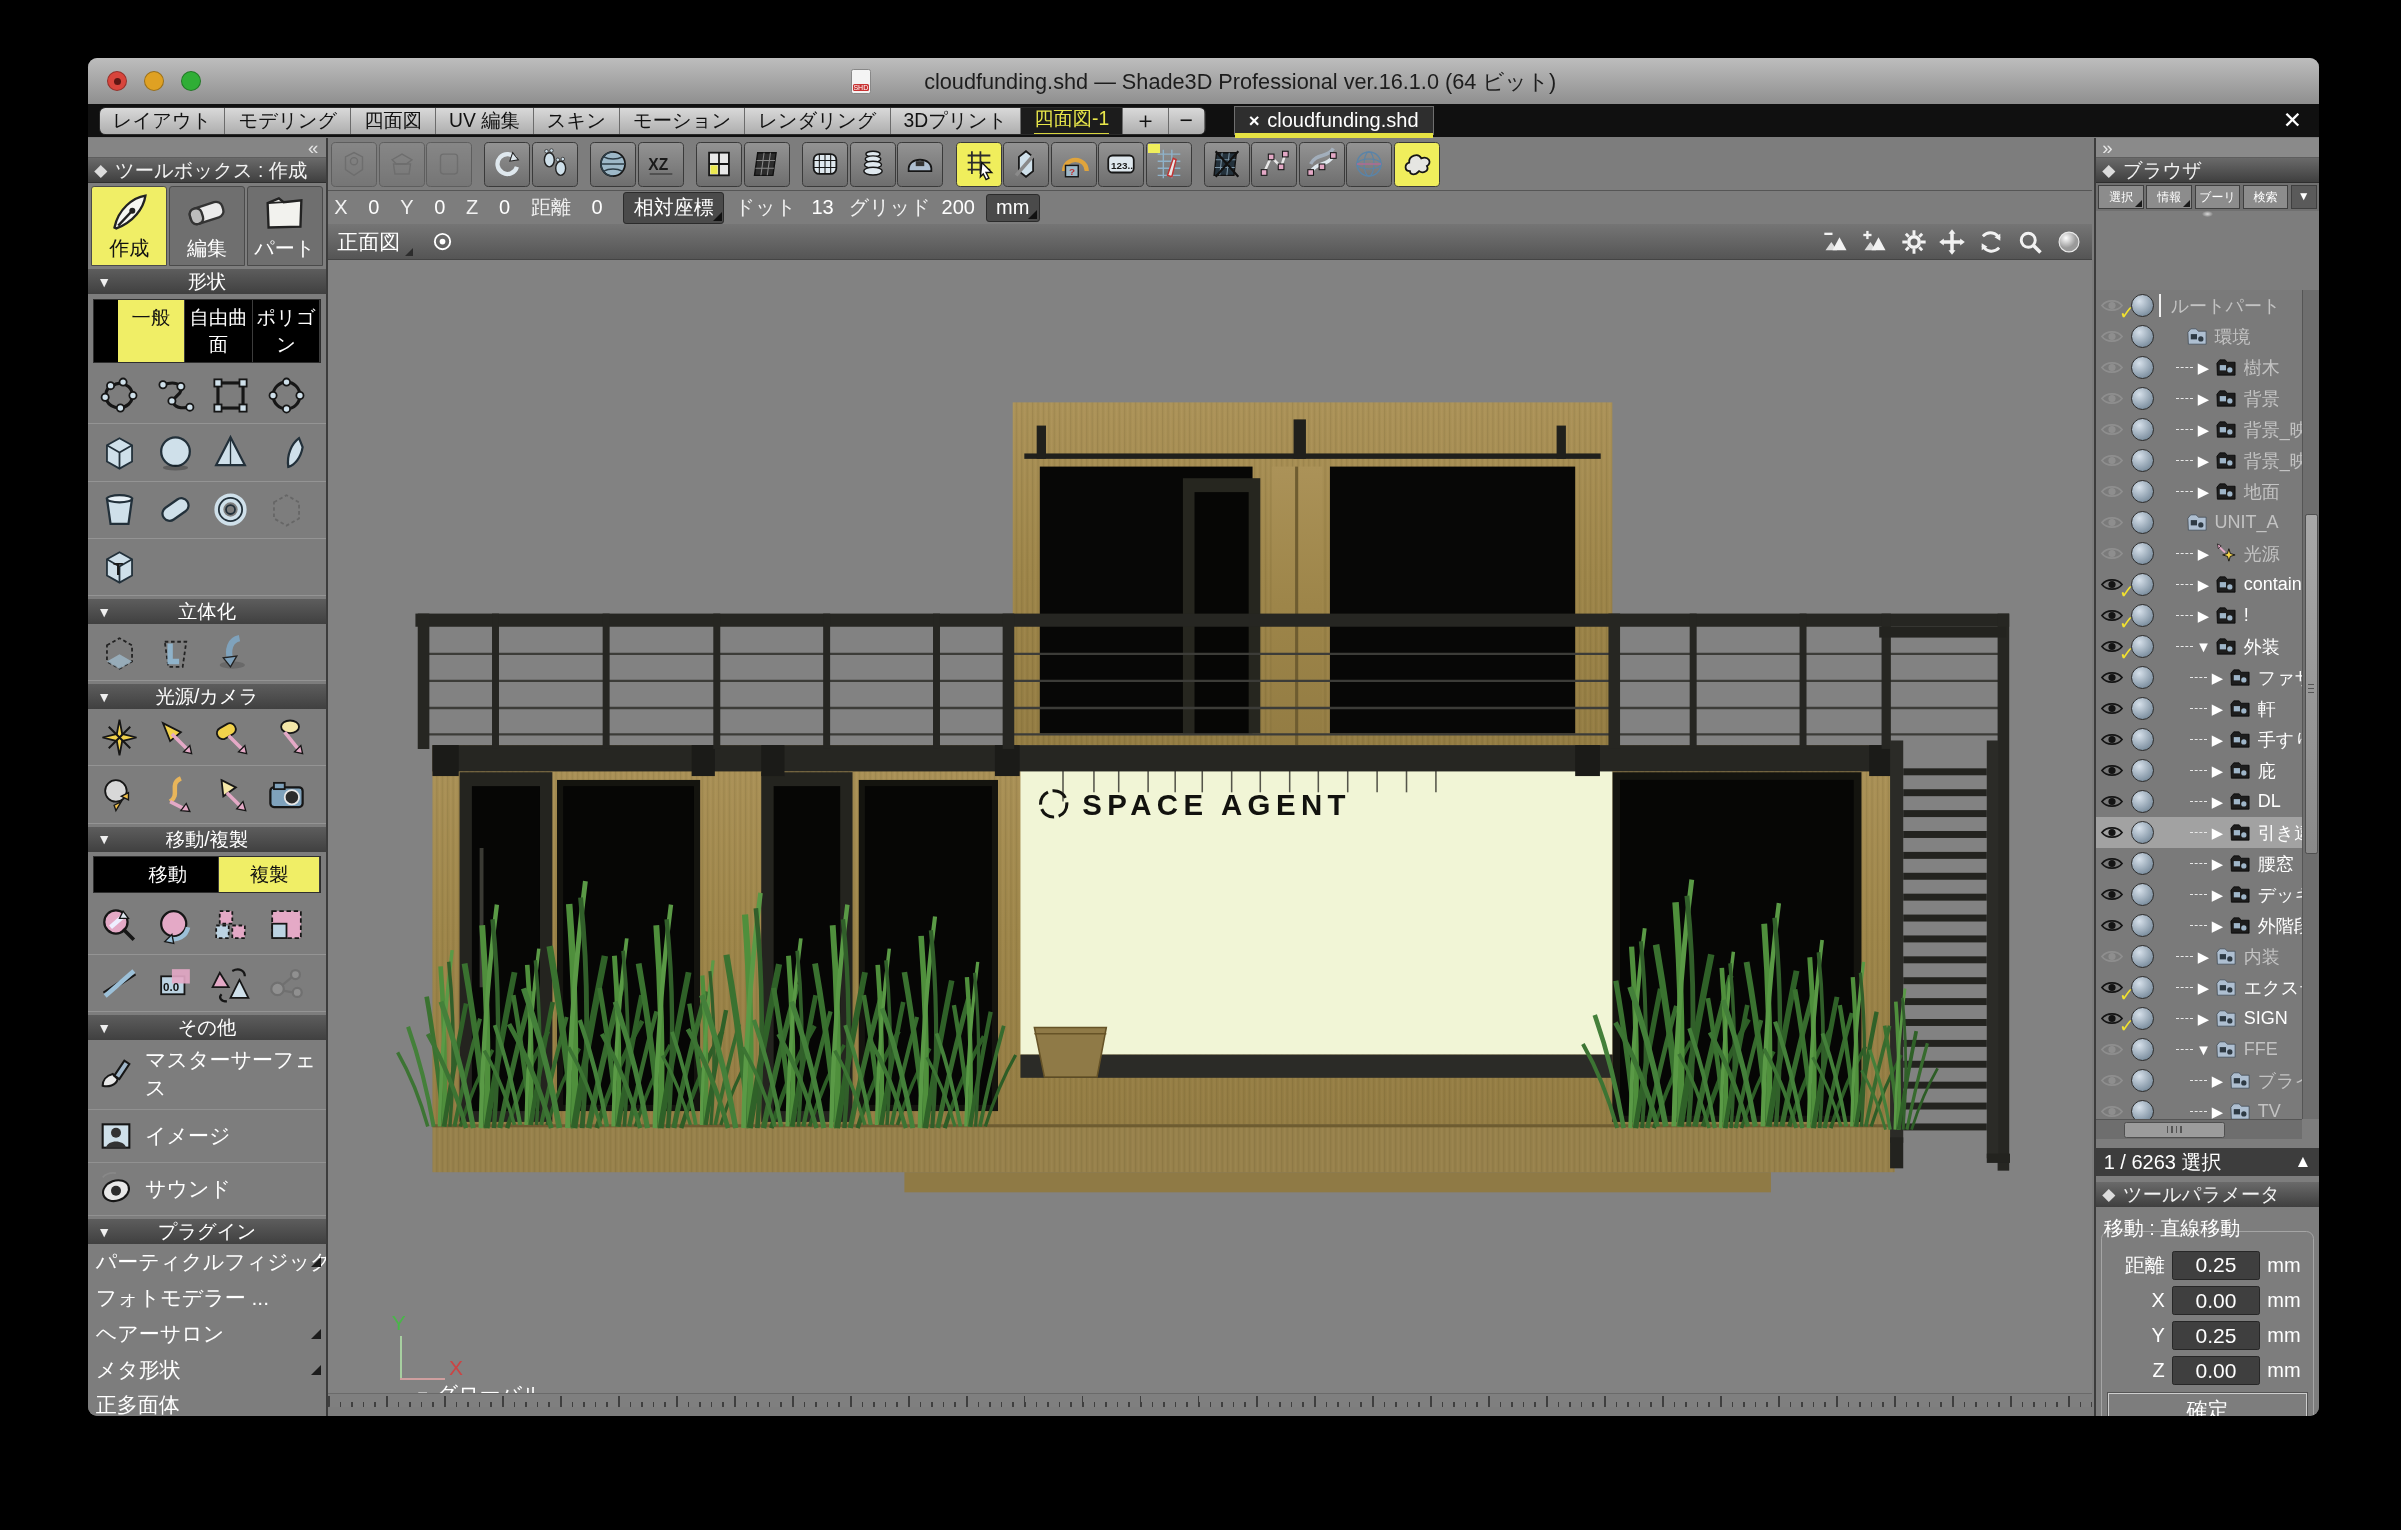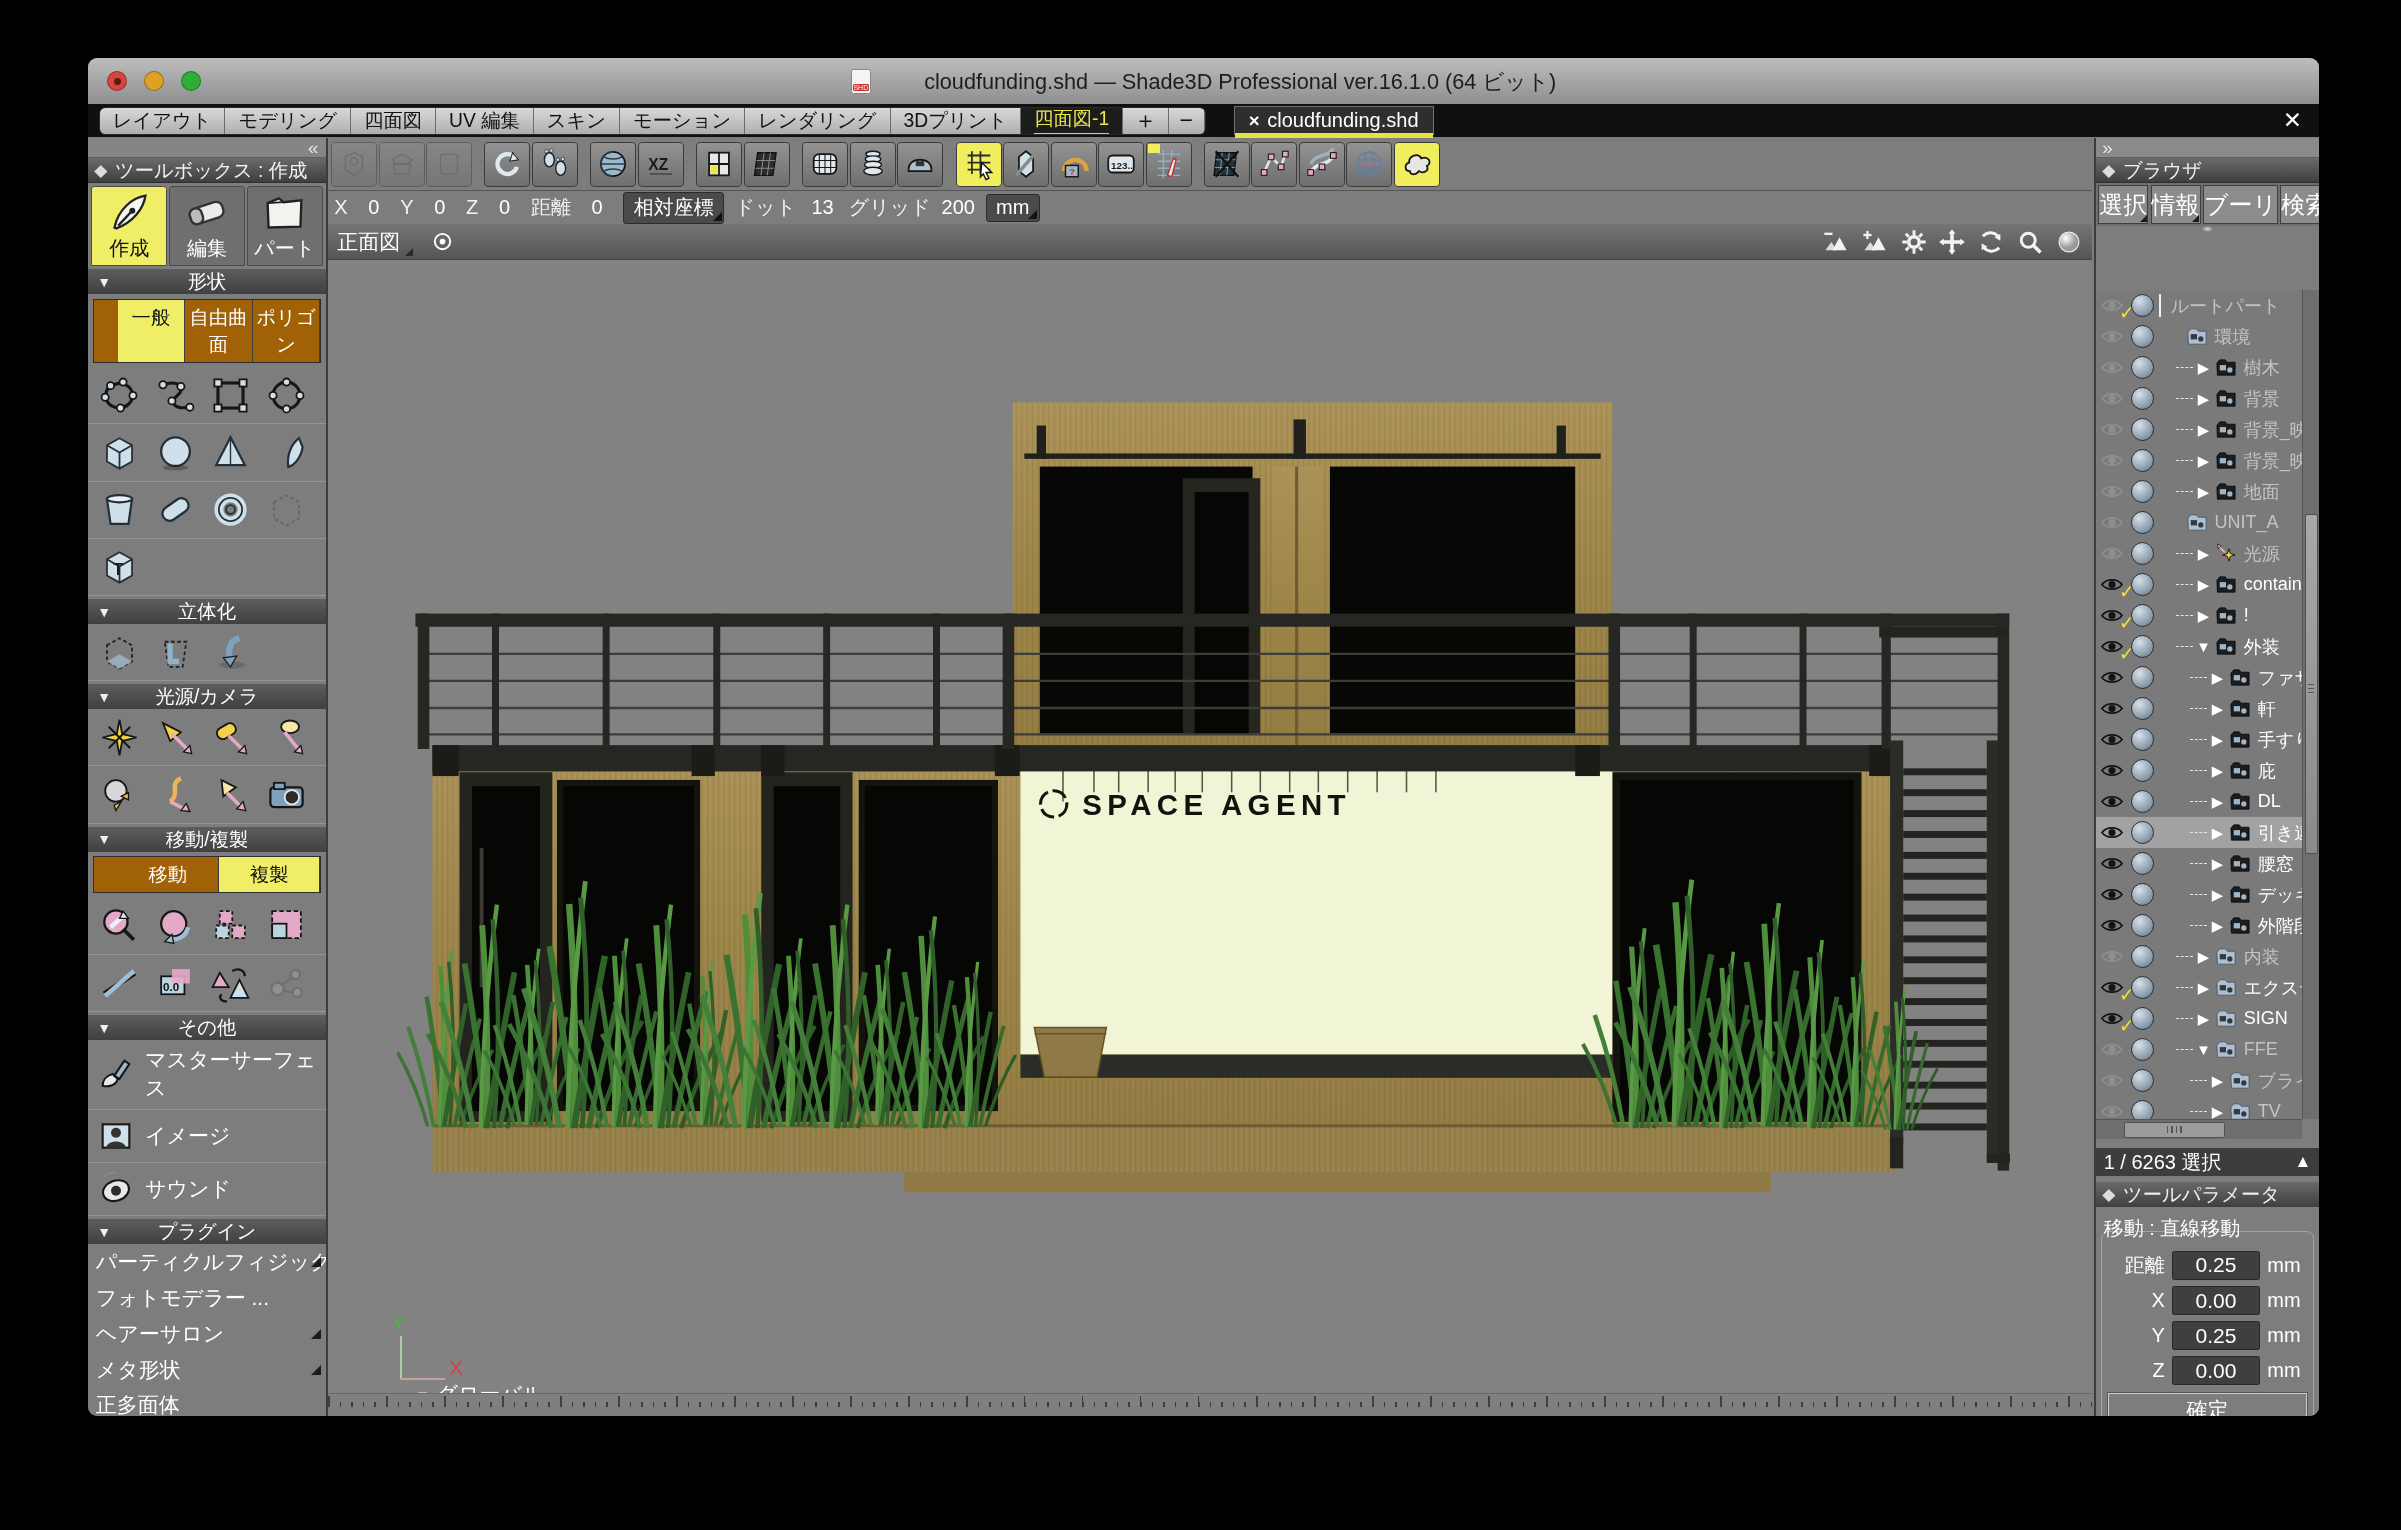--- a/index.html
+++ b/index.html
@@ -42,21 +42,21 @@
     padding:0 6.2px;color:#f2f2f2;font-size:19.3px;border-bottom:0.8px solid #2e2e2e;}
   .diamond{color:#dcdcdc;font-size:17px;}
   .tb-tabs{display:flex;padding:3.1px 3.1px 0 3.1px;gap:1.5px;}
   .tb-tab{flex:1;height:80px;display:flex;flex-direction:column;align-items:center;justify-content:flex-end;
     padding-bottom:3.1px;background:#6f6f6f;border:0.8px solid #4a4a4a;border-radius:3.1px 3.1px 0 0;color:#fff;font-size:20px;}
   .tb-tab.active{background:#f0ee66;color:#111;}
   .tb-tab .tic{width:45px;height:45px;}
   .sec-h{height:25px;background:linear-gradient(#5d5d5d,#404040);display:flex;align-items:center;color:#fff;
     font-size:19.3px;position:relative;justify-content:center;margin-top:3.1px;}
   .sec-h .tri{position:absolute;left:9.3px;font-size:14px;color:#efefef;}
-  .seg{display:flex;margin:4.6px 4.6px;border:1.5px solid #2e2e2e;background:#a16207;padding-left:24px;}
+  .seg{display:flex;margin:4.6px 4.6px;border:1.5px solid #2e2e2e;background:#000000;padding-left:24px;}
   .seg-cell{flex:1;text-align:center;font-size:19.3px;color:#fff;padding:3.9px 0;border-right:0.8px solid #3c3c3c;}
   .seg-cell.active{background:#f0ee66;color:#111;}
   .ic-row{display:flex;padding:3.1px 6.2px;gap:4.6px;border-bottom:0.8px solid #949494;}
   .ic-row:last-child{border-bottom:none;}
   .ic-cell{width:51px;height:50px;display:flex;align-items:center;justify-content:center;}
   .ic-cell .g{width:43px;height:43px;}
   .ic-cell.disabled{opacity:.4;}
   .li-row{display:flex;align-items:center;gap:9.3px;padding:6.2px 7.7px;border-bottom:0.8px solid #919191;color:#fff;font-size:21px;}
   .li-row .g{width:40px;height:40px;flex:none;}
   .plug-row{color:#fff;font-size:21px;padding:3.9px 7.7px;position:relative;white-space:nowrap;}
@@ -96,21 +96,21 @@
   .global-lab .tri{color:#cfcfcf;font-size:15.5px;margin-right:6.2px;}
   .ruler{position:absolute;left:0;right:0;bottom:0;height:14px;background:#7f7f7f;border-top:0.8px solid #6a6a6a;
     background-image:repeating-linear-gradient(90deg,#3f3f3f 0 1.5px,transparent 1.5px 11.6px),
                      repeating-linear-gradient(90deg,#3f3f3f 0 1.5px,transparent 1.5px 58px);
     background-size:100% 5.4px,100% 10.8px;background-position:bottom left;background-repeat:repeat-x;}
   
   .browser{position:absolute;right:0;top:80px;bottom:0;width:225px;background:#7d7d7d;border-left:2.3px solid #3c3c3c;}
   .b-strip{height:20px;display:flex;align-items:center;padding:0 6.2px;color:#e8e8e8;font-size:18.6px;
     background:#8a8a8a;border-bottom:0.8px solid #5e5e5e;}
   .b-tabs{display:flex;gap:2.3px;padding:2.3px 2.3px;background:#707070;}
-  .b-tab{flex:1;background:#8c8c8c;border:0.8px solid #3f3f3f;color:#fff;font-size:24px;text-align:center;
+  .b-tab{flex:1;background:#8c8c8c;border:0.8px solid #3f3f3f;color:#fff;font-size:12px;text-align:center;
     padding:2.3px 0;position:relative;white-space:nowrap;}
   .b-tab.dd1:after{content:"";position:absolute;right:0.8px;bottom:0.8px;border-left:7.7px solid transparent;border-bottom:7.7px solid #1a1a1a;}
   .b-tab.ddown{flex:0 0 26px;background:#5a5a5a;color:#fff;}
   .splitdot{height:6.2px;display:flex;justify-content:center;align-items:center;}
   .splitdot i{width:10.8px;height:6.2px;border-radius:50%;background:radial-gradient(#d9d9d9,#5c5c5c);}
   .tree{position:absolute;left:0;right:17px;top:152px;height:829px;overflow:hidden;background:#7a7a7a;}
   .tree-row{height:31px;display:flex;align-items:center;position:relative;padding-left:3.1px;}
   .tree-row.sel{background:#a2a2a2;}
   .t-eye{width:26px;height:23px;flex:none;}
   .t-chk{width:7.7px;margin-left:-6.2px;margin-top:14px;color:#f2e22e;font-size:18.6px;font-weight:bold;flex:none;}

